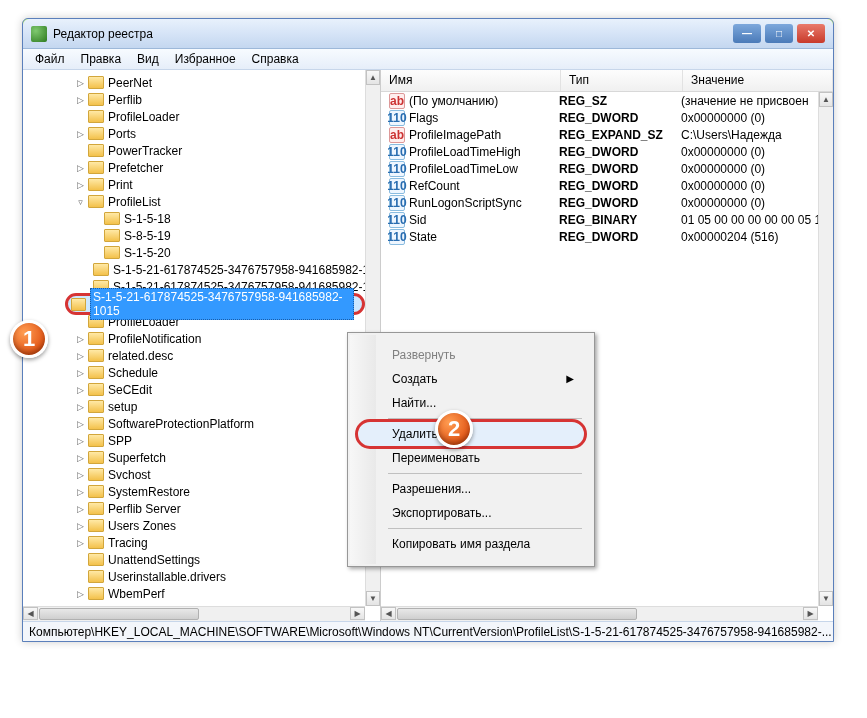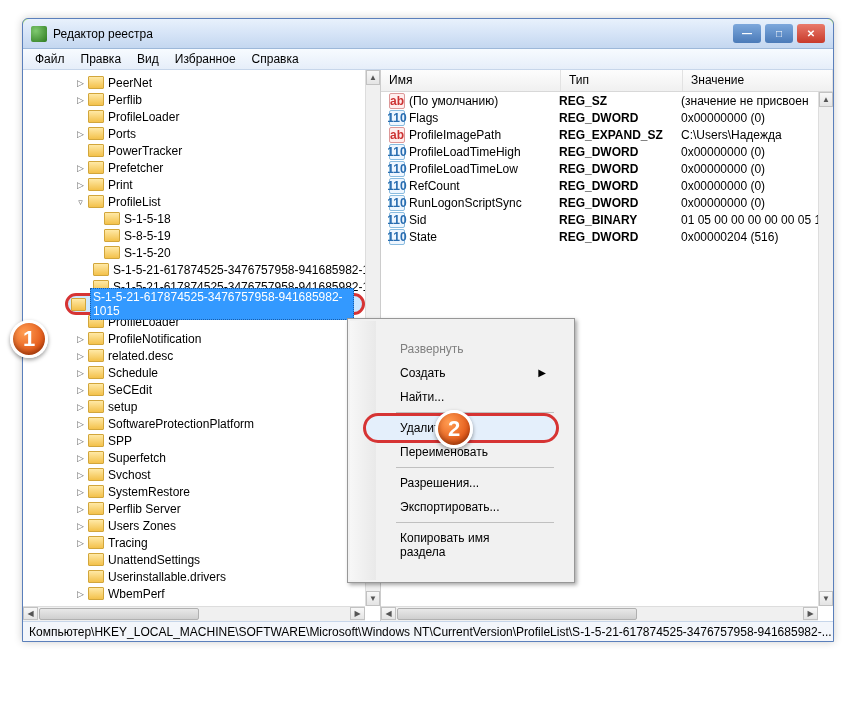--- a/index.html
+++ b/index.html
@@ -38,21 +38,21 @@
   .list-row .vtype { width: 122px; color: #000; font-weight: bold; }
   .list-row .vvalue { flex: 1; color: #000; white-space: nowrap; overflow: hidden; }
   .scroll-v { position: absolute; right: 0; top: 0; bottom: 15px; width: 15px; background: #f0f0f0; border-left: 1px solid #ddd; }
   .scroll-v .arrow { height: 15px; background: linear-gradient(#f8f8f8,#e4e4e4); border: 1px solid #c2c2c2; display: flex; align-items: center; justify-content: center; color: #555; font-size: 8px; }
   .scroll-v .thumb { position: absolute; left: 1px; right: 1px; top: 60px; height: 80px; background: linear-gradient(90deg,#e8e8e8,#cfcfcf); border: 1px solid #b0b0b0; border-radius: 2px; }
   .scroll-h { position: absolute; left: 0; right: 15px; bottom: 0; height: 15px; background: #f0f0f0; border-top: 1px solid #ddd; }
   .scroll-h .arrow { width: 15px; height: 13px; background: linear-gradient(#f8f8f8,#e4e4e4); border: 1px solid #c2c2c2; display: inline-flex; align-items: center; justify-content: center; color: #555; font-size: 8px; float: left; }
   .scroll-h .arrow.r { float: right; }
   .scroll-h .thumb { position: absolute; top: 1px; bottom: 1px; left: 16px; width: 160px; background: linear-gradient(#e8e8e8,#cfcfcf); border: 1px solid #b0b0b0; border-radius: 2px; }
   .status-bar { height: 20px; border-top: 1px solid #c7d6ea; background: #f3f6fb; display: flex; align-items: center; padding: 0 6px; color: #000; white-space: nowrap; overflow: hidden; }
-  .ctx-menu { position: absolute; left: 347px; top: 318px; width: 228px; background: #f1f1f1; border: 1px solid #979797; box-shadow: 2px 2px 4px rgba(0,0,0,.35); padding: 18px; z-index: 10; }
+  .ctx-menu { position: absolute; left: 347px; top: 332px; width: 248px; background: #f1f1f1; border: 1px solid #979797; box-shadow: 2px 2px 4px rgba(0,0,0,.35); padding: 10px; z-index: 10; }
   .ctx-gutter { position: absolute; left: 2px; top: 2px; bottom: 2px; width: 26px; background: linear-gradient(90deg,#f7f7f7,#e9e9e9); }
   .ctx-item { position: relative; padding: 5px 30px 5px 34px; color: #000; cursor: default; }
   .ctx-item.disabled { color: #808080; }
   .ctx-sep { height: 1px; background: #c0c0c0; margin: 3px 2px 3px 30px; }
   .ctx-arrow { position: absolute; right: 10px; top: 6px; color: #000; font-size: 10px; }
   .ctx-item.hilite { outline: 3px solid #d63434; border-radius: 12px; background: #e4effb; }
   .marker { position: absolute; width: 38px; height: 38px; border-radius: 50%; background: radial-gradient(circle at 35% 30%,#ff9d52,#e35717 70%,#b63d0c); border: 3px solid #fff; box-shadow: 0 2px 4px rgba(0,0,0,.4), inset 0 -3px 5px rgba(0,0,0,.3); display: flex; align-items: center; justify-content: center; color: #fff; font-size: 22px; font-weight: bold; z-index: 20; }
   .selected-wrapper { position: relative; height: 22px; margin: -2px 0; }
 </style>
 </head>

